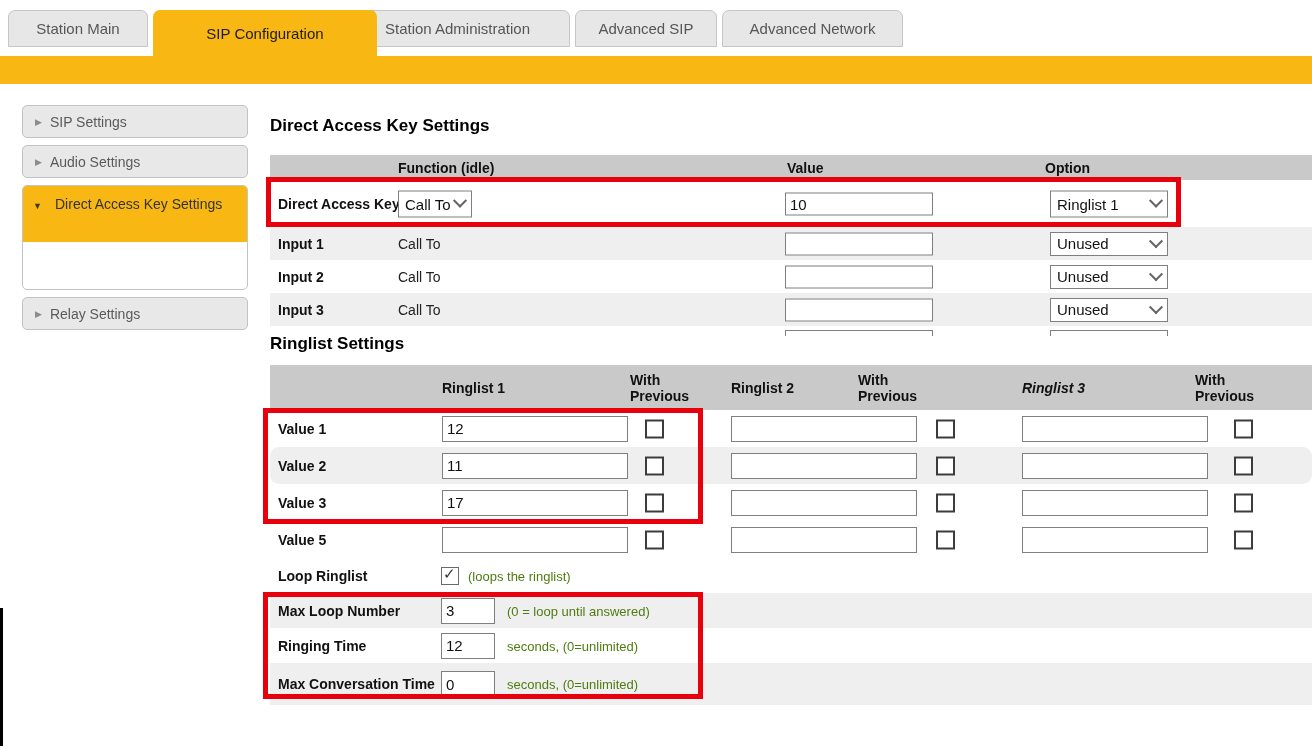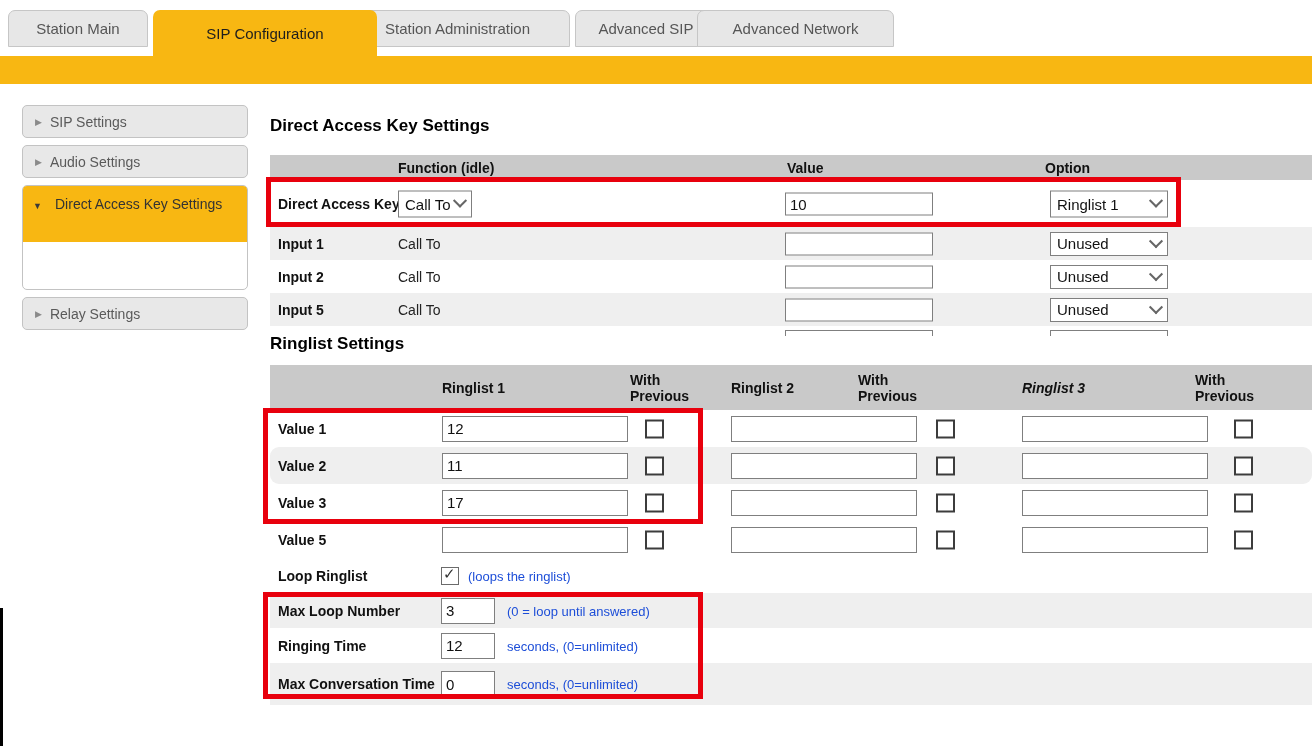--- a/index.html
+++ b/index.html
@@ -29,21 +29,21 @@
   
   .h1{position:absolute;left:270px;font-size:17px;font-weight:bold;color:#000;}
   .tbl{position:absolute;left:270px;width:1042px;}
   .row{position:relative;width:100%;}
   .row.hdr{background:#c9c9c9;}
   .row.alt{background:#efefef;}
   .cell{position:absolute;top:50%;transform:translateY(-50%);}
   .lbl{font-size:14px;font-weight:bold;color:#111;}
   .hlbl{font-size:14px;font-weight:bold;color:#111;}
   .static{font-size:14px;color:#222;}
-  .note{font-size:13px;color:#1d4ed8;}
+  .note{font-size:13px;color:#4d7c0f;}
   input.box{position:absolute;top:50%;transform:translateY(-50%);box-sizing:border-box;
        border:1px solid #7f7f7f;background:#fff;font-family:"Liberation Sans",sans-serif;
        font-size:15px;color:#111;padding:0 4px;}
   .select{position:absolute;top:50%;transform:translateY(-50%);box-sizing:border-box;
        border:1px solid #7f7f7f;background:#fff;display:flex;align-items:center;
        font-size:15px;color:#111;padding:0 6px;cursor:pointer;}
   .select .chev{margin-left:auto;width:8px;height:8px;border-right:2px solid #666;
        border-bottom:2px solid #666;transform:rotate(45deg) translate(-2px,-2px);}
   .cb{position:absolute;top:50%;transform:translateY(-50%);width:15px;height:15px;
        border:2px solid #3c3c3c;background:#fff;cursor:pointer;}
@@ -74,21 +74,21 @@
 </style>
 </head>
 <body>
 
 <div id="canvas">
 
   <div class="tab" style="left:8px;width:140px;">Station Main</div>
   <div class="tab active" style="left:153px;width:224px;">SIP Configuration</div>
   <div class="tab" style="left:345px;width:225px;">Station Administration</div>
   <div class="tab" style="left:575px;width:142px;">Advanced SIP</div>
-  <div class="tab" style="left:697px;width:197px;">Advanced Network</div>
+  <div class="tab" style="left:722px;width:181px;">Advanced Network</div>
   <div id="band"></div>
 
   <div class="side-item" style="top:105px;">
     <span class="arr">▶</span>
     <span>SIP Settings</span>
   </div>
   <div class="side-item" style="top:145px;">
     <span class="arr">▶</span>
     <span>Audio Settings</span>
   </div>
@@ -135,21 +135,21 @@
     <div class="row" style="height:33px;">
       <span class="cell lbl c-lab">Input 2</span>
       <span class="cell static c-fn">Call To</span>
       <input class="box in-val" value="" style="">
       <div class="select sel-opt" style="height:24px;">
         <span>Unused</span>
         <span class="chev"></span>
       </div>
     </div>
     <div class="row alt" style="height:33px;">
-      <span class="cell lbl c-lab">Input 5</span>
+      <span class="cell lbl c-lab">Input 3</span>
       <span class="cell static c-fn">Call To</span>
       <input class="box in-val" value="" style="">
       <div class="select sel-opt" style="height:24px;">
         <span>Unused</span>
         <span class="chev"></span>
       </div>
     </div>
     <div class="row" style="height:10px;overflow:hidden;">
       <input class="box in-val" style="top: 4px; transform: none;">
       <div class="select sel-opt" style="top:4px;transform:none;height:24px;">

